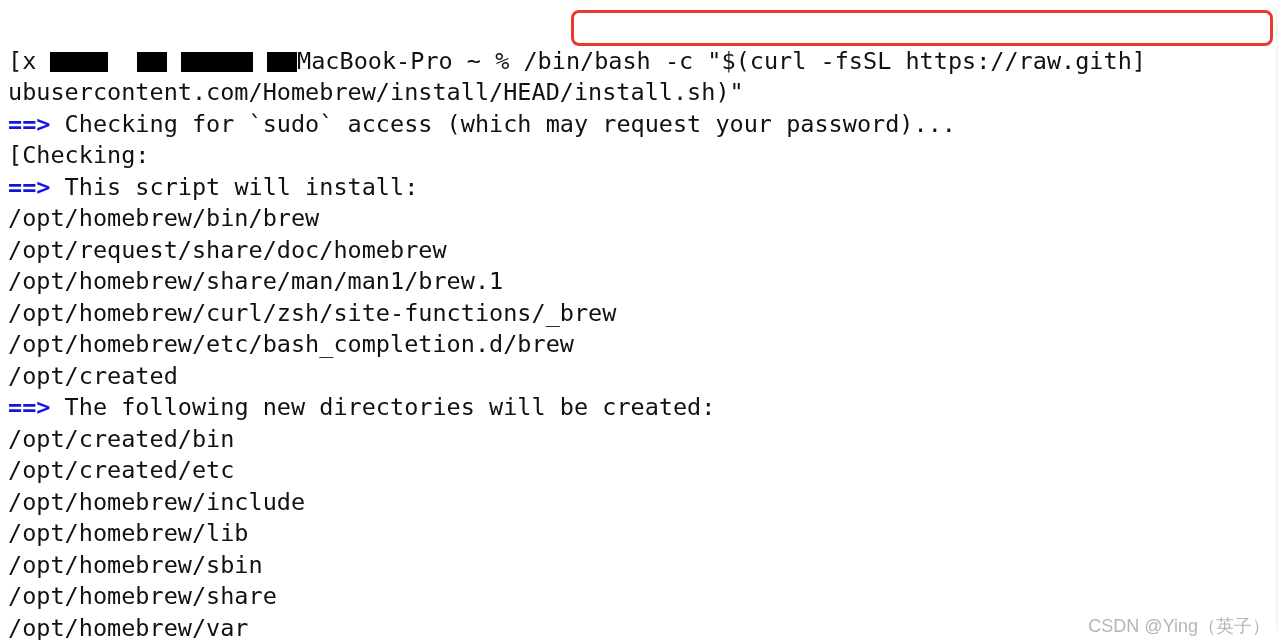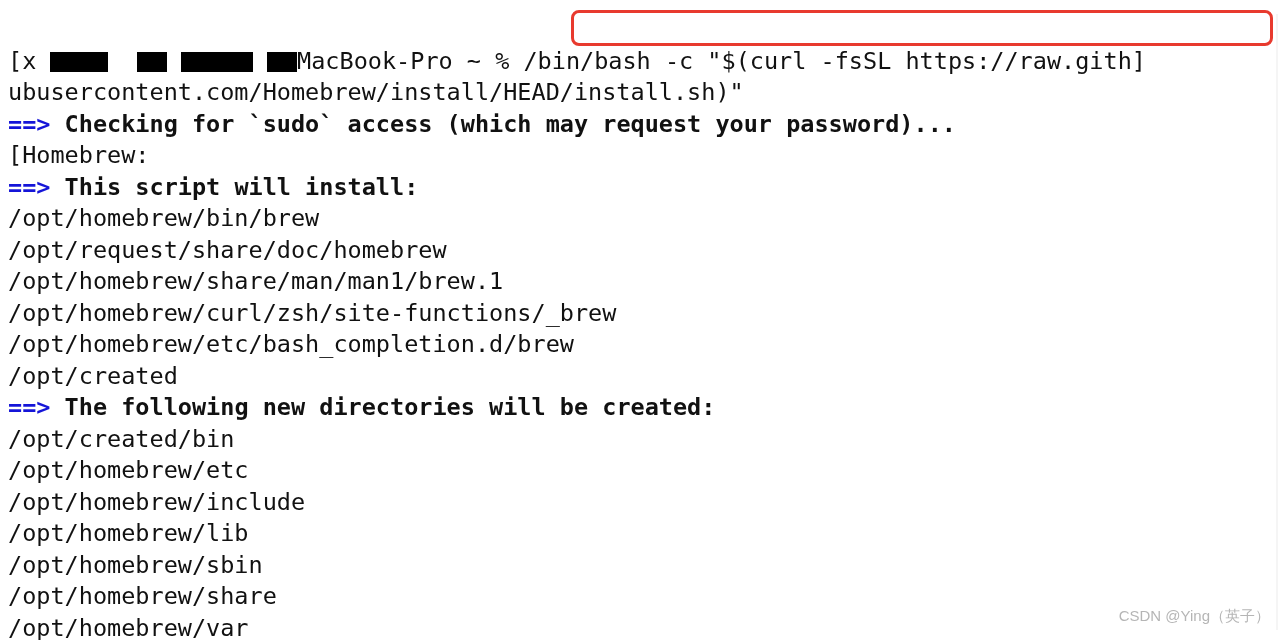--- a/index.html
+++ b/index.html
@@ -18,70 +18,70 @@
     color: #111;
     padding: 14px 8px 0 8px;
     white-space: pre;
     position: relative;
   }
   .arrow {
     color: #1515d8;
     font-weight: bold;
   }
   .heading {
-    font-weight: bold;
+    font-weight: normal;
   }
   .prompt-user-censor {
     display: inline-block;
     vertical-align: middle;
     background: #000;
     height: 20px;
   }
   .hlbox {
     position: absolute;
     border: 3px solid #e83a2e;
     border-radius: 8px;
     pointer-events: none;
     box-sizing: border-box;
   }
   .watermark {
     position: absolute;
     right: 10px;
-    bottom: 14px;
+    bottom: 2px;
     font-family: Arial, sans-serif;
-    font-size: 15px;
+    font-size: 18px;
     color: rgba(120,120,120,0.55);
   }
   .scrollhint {
     position: absolute;
     right: 2px;
     top: 14px;
     bottom: 10px;
     width: 2px;
     background: rgba(0,0,0,0.04);
   }
 </style>
 </head>
 <body>
 
 <div class="terminal">
 <span>[</span><span>x </span><span class="prompt-user-censor" style="width:58px"></span><span>  </span><span class="prompt-user-censor" style="width:30px"></span><span> </span><span class="prompt-user-censor" style="width:72px"></span><span> </span><span class="prompt-user-censor" style="width:30px"></span><span>MacBook-Pro ~ % </span><span>/bin/bash -c "$(curl -fsSL https://raw.gith</span><span>]</span>
 <span>ubusercontent.com/Homebrew/install/HEAD/install.sh)"</span>
 <span class="arrow">==&gt;</span><span class="heading"> Checking for `sudo` access (which may request your password)...</span>
-<span>[</span><span>Homebrew:</span>
+<span>[</span><span>Checking:</span>
 <span class="arrow">==&gt;</span><span class="heading"> This script will install:</span>
 <span>/opt/homebrew/bin/brew</span>
 <span>/opt/request/share/doc/homebrew</span>
 <span>/opt/homebrew/share/man/man1/brew.1</span>
 <span>/opt/homebrew/curl/zsh/site-functions/_brew</span>
 <span>/opt/homebrew/etc/bash_completion.d/brew</span>
 <span>/opt/created</span>
 <span class="arrow">==&gt;</span><span class="heading"> The following new directories will be created:</span>
 <span>/opt/created/bin</span>
-<span>/opt/homebrew/etc</span>
+<span>/opt/created/etc</span>
 <span>/opt/homebrew/include</span>
 <span>/opt/homebrew/lib</span>
 <span>/opt/homebrew/sbin</span>
 <span>/opt/homebrew/share</span>
 <span>/opt/homebrew/var</span>
 
 <div class="hlbox" style="left:571px; top:10px; width:702px; height:36px;"></div>
 </div>
 
 <div class="scrollhint"></div>

